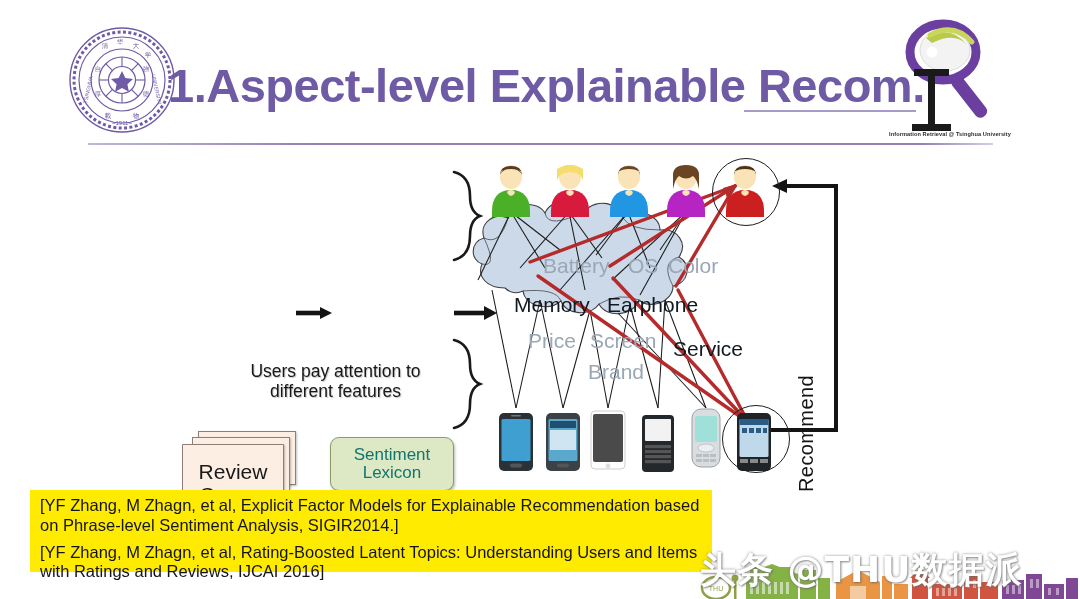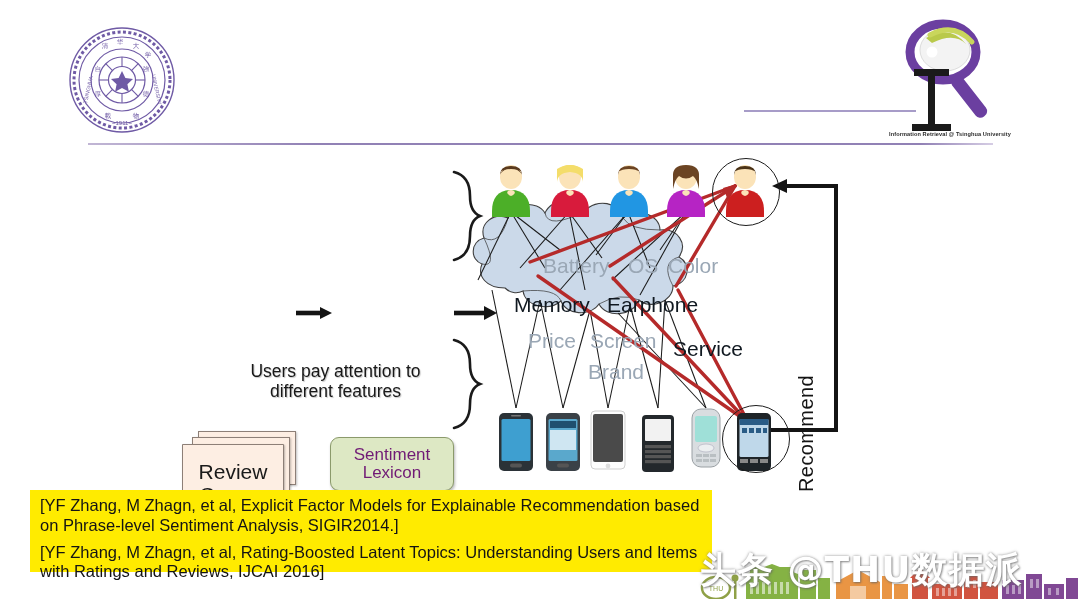--- a/index.html
+++ b/index.html
@@ -64,21 +64,21 @@
     font-size:21px;line-height:1.08;color:#1a1a1a;
   }
   
   .lexicon{
     position:absolute;left:330px;top:287px;width:122px;height:52px;
     background:#dde8c4;border:1px solid #8b9a6b;border-radius:9px;
     box-shadow:1px 2px 3px rgba(0,0,0,.28);
     display:flex;align-items:center;justify-content:center;
   }
   .lexicon span{
-    font-size:17px;line-height:1.08;color:#701a75;text-align:center;display:block;
+    font-size:17px;line-height:1.08;color:#0f766e;text-align:center;display:block;
   }
 
   
   .aspect{
     position:absolute;white-space:nowrap;
     font-family:"Liberation Sans", sans-serif;
   }
   .aspect.strong{color:#101820;font-size:21px;}
   .aspect.faint{color:#9aa7b5;font-size:21px;}
 
@@ -155,20 +155,21 @@
           <text x="78" y="70">德</text>
         <text x="40" y="92">載</text>
           <text x="68" y="92">物</text>
       </g>
       <text x="54" y="99" fill="#6f5aa5" font-size="6" text-anchor="middle" font-family="'Liberation Sans',sans-serif">~1911~</text>
       <text x="22" y="64" fill="#6f5aa5" font-size="5.4" text-anchor="middle" font-family="'Liberation Sans',sans-serif" transform="rotate(-78 22 64)">TSINGHUA</text>
       <text x="87" y="64" fill="#6f5aa5" font-size="5.2" text-anchor="middle" font-family="'Liberation Sans',sans-serif" transform="rotate(78 87 64)">UNIVERSITY</text>
     </svg>
   </div>
 
+  <div class="slide-title">1.Aspect-level Explainable Recom.</div>
   <div class="title-underline"></div>
 
   <div class="ir-logo">
     <svg viewBox="0 0 128 120" width="128" height="120">
       <ellipse cx="55" cy="36" rx="33" ry="28" fill="none" stroke="#6b3fa0" stroke-width="9"></ellipse>
       <ellipse cx="57" cy="34" rx="25" ry="21" fill="#f3f3f3" stroke="#dcdcdc" stroke-width="1"></ellipse>
       <path d="M38 22 Q62 8 78 28 Q66 16 44 27 Z" fill="#b9c94a"></path>
       <path d="M42 19 Q66 6 84 26" fill="none" stroke="#c9d65c" stroke-width="5" stroke-linecap="round"></path>
       <rect x="74" y="56" width="13" height="50" rx="6" fill="#6b3fa0" transform="rotate(-38 80 80)"></rect>
       <g fill="#1a1a1a">

